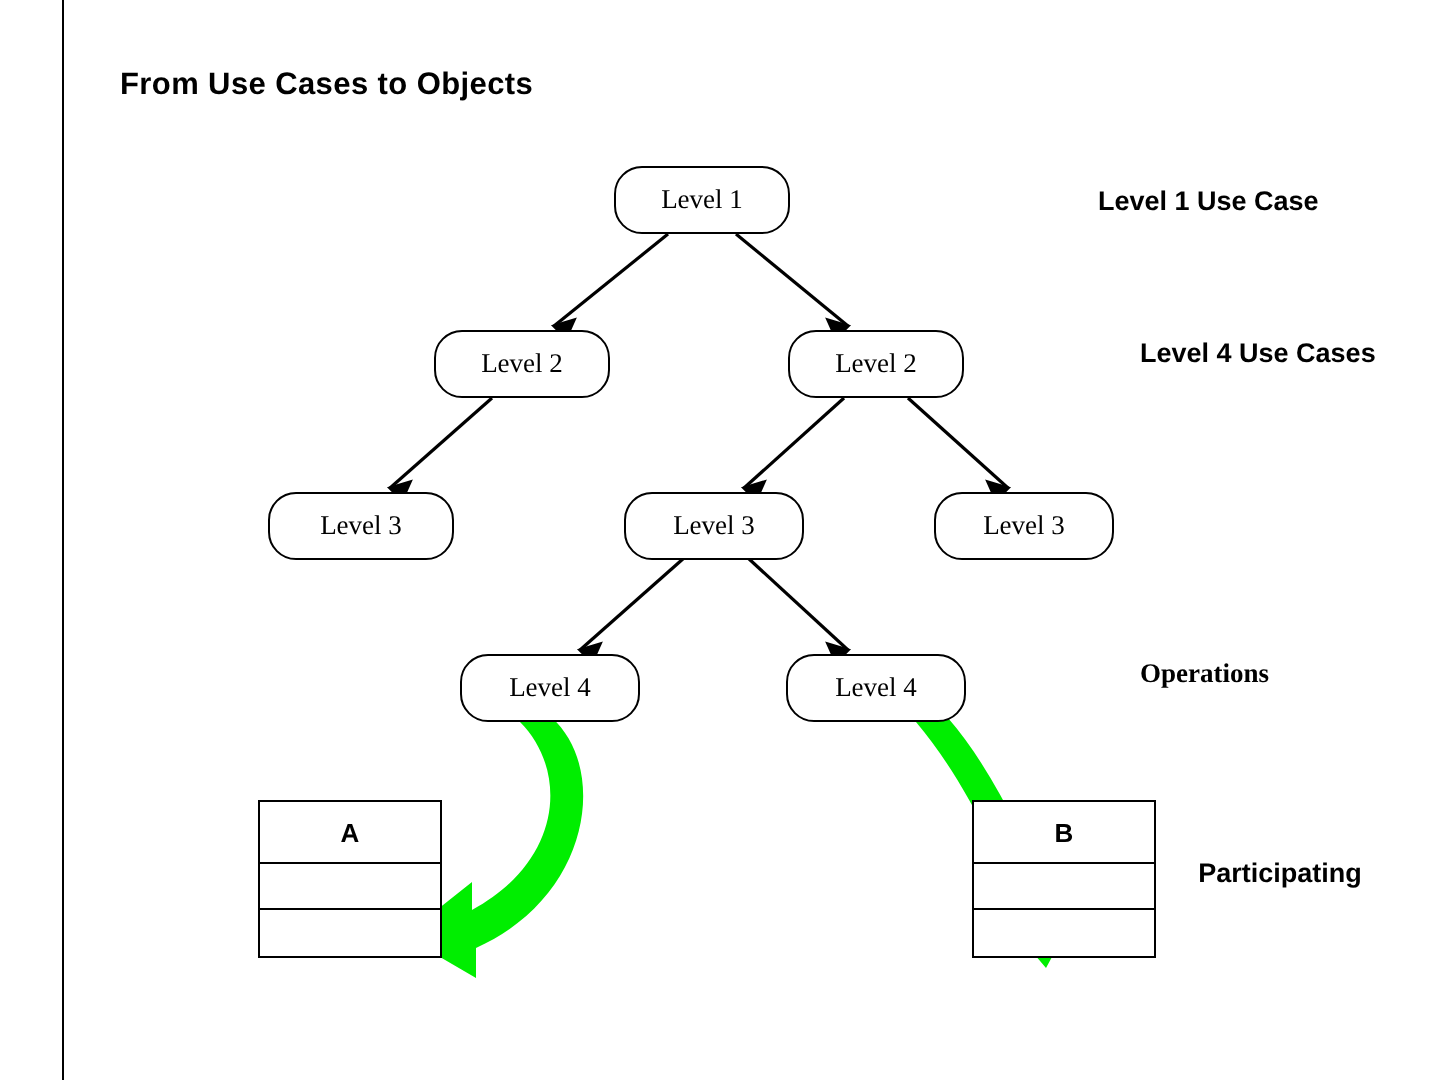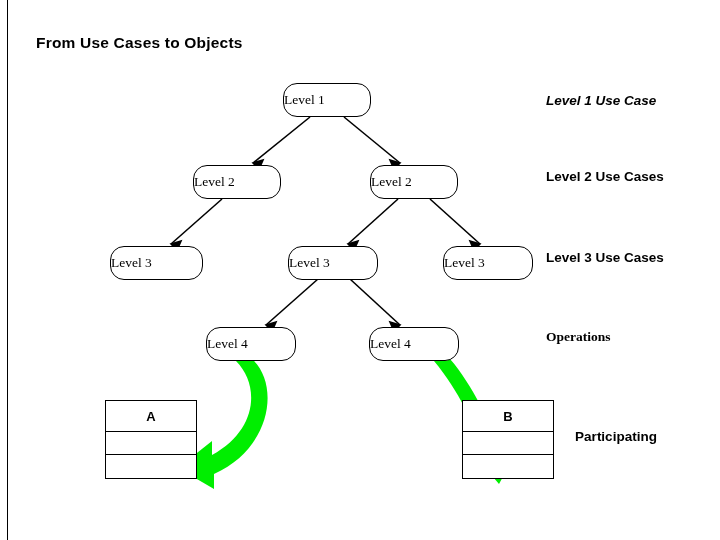--- a/index.html
+++ b/index.html
@@ -9,20 +9,21 @@
   }
   body {
     font-family: "Liberation Sans", sans-serif;
   }
   #slide {
     position: relative;
     width: 692px;
     height: 540px;
     background: #ffffff;
     overflow: hidden;
+    margin-left: 24px;
   }
   .left-bar {
     position: absolute;
     left: 0;
     top: 0;
     width: 7px;
     height: 540px;
     background: #ffffff;
     border-right: 1px solid #000000;
   }
@@ -39,20 +40,21 @@
   .node {
     position: absolute;
     border: 1.2px solid #000000;
     border-radius: 14px;
     background: #ffffff;
     color: #000000;
     font-family: "Liberation Serif", serif;
     font-size: 13.5px;
     display: flex;
     align-items: center;
+    justify-content: center;
     box-sizing: border-box;
     white-space: nowrap;
   }
   .label-right {
     position: absolute;
     font-size: 13.5px;
     font-weight: bold;
     color: #000000;
     font-family: "Liberation Sans", sans-serif;
     white-space: nowrap;
@@ -168,25 +170,24 @@
   </div>
 
   <div class="node" style="left:206px; top:327px; width:90px; height:34px;">
     <span>Level 4</span>
   </div>
 
   <div class="node" style="left:369px; top:327px; width:90px; height:34px;">
     <span>Level 4</span>
   </div>
 
-  <div class="label-right" style="left:546px; top:93px;font-style:italic;">Level 1 Use Case</div>
-
-  <div class="label-right" style="left:546px; top:169px;">Level 2 Use Cases</div>
-
-  <div class="label-right" style="left:546px; top:250px;">Level 3 Use Cases</div>
+  <div class="label-right" style="left:525px; top:93px;">Level 1 Use Case</div>
+
+  <div class="label-right" style="left:546px; top:169px;">Level 4 Use Cases</div>
+
 
   <div class="label-right" style="left:546px; top:329px;font-family:Liberation Serif, serif;">Operations</div>
 
   <div class="label-right two-line" style="left:546px; top:428px; width:140px;">
     <div>Participating</div>
   </div>
 
   <div class="classbox" style="left:105px; top:400px; width:92px; height:79px;">
     <div class="cb-name">A</div>
     <div class="cb-row"></div>

